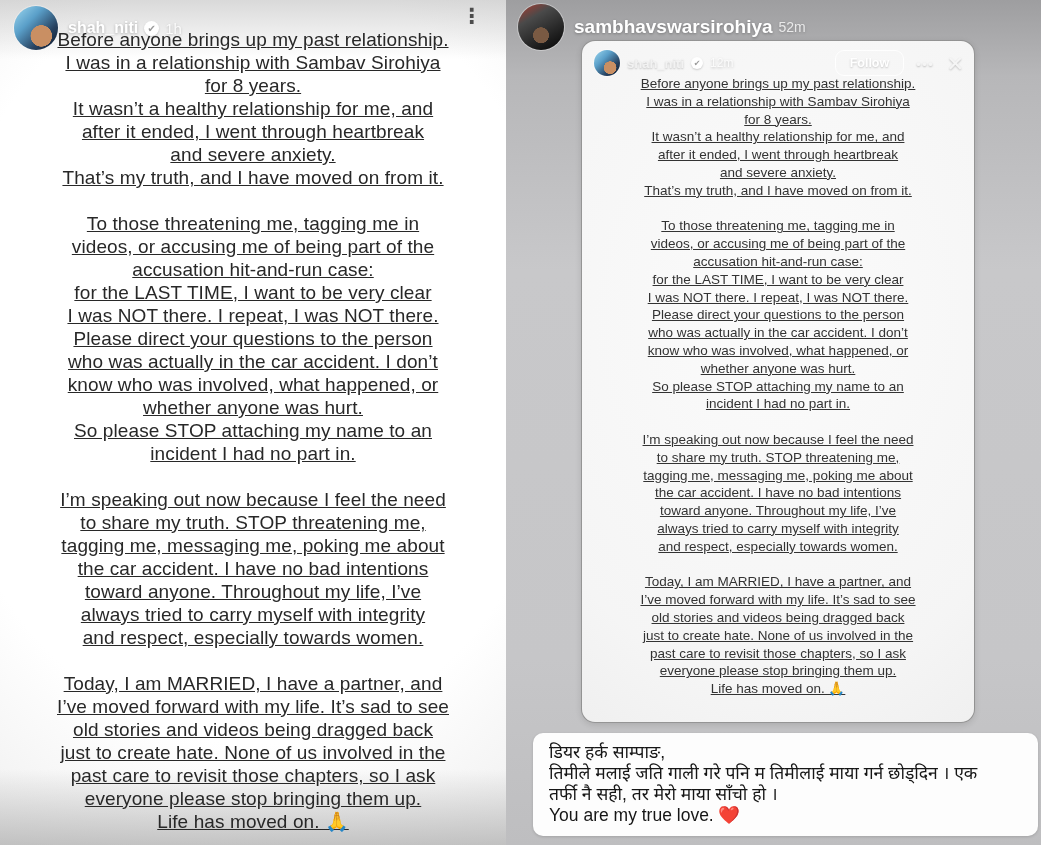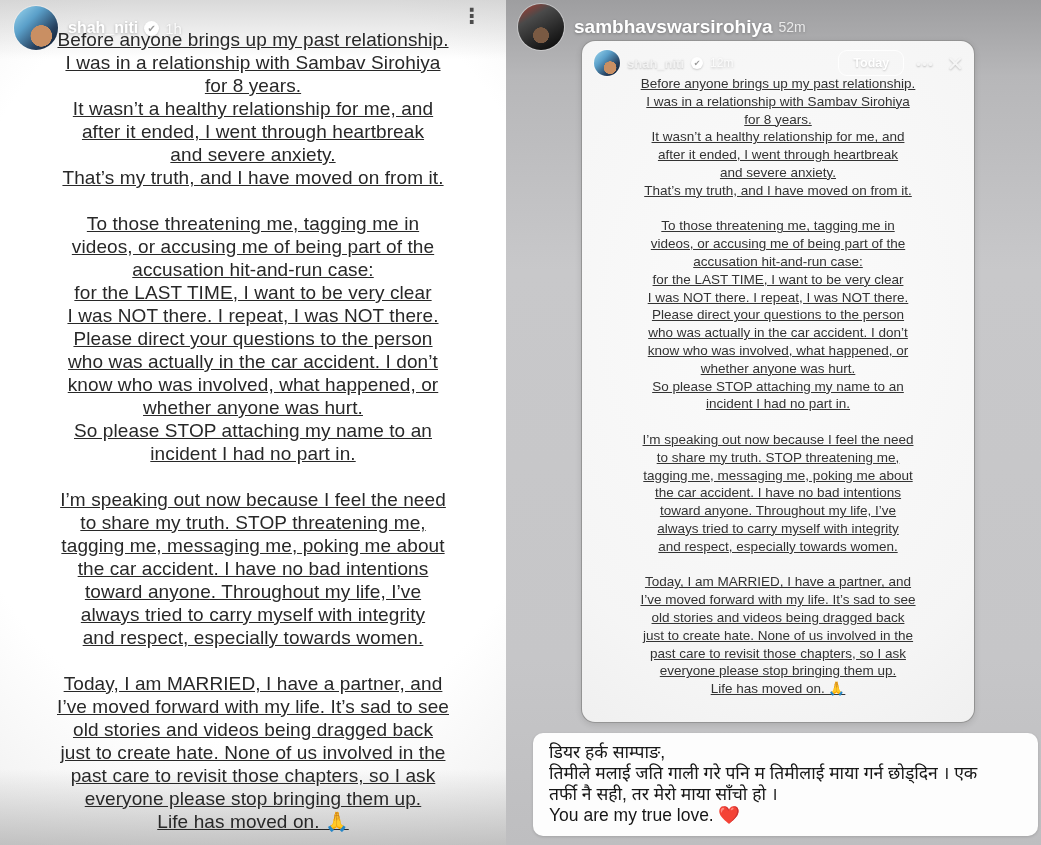--- a/index.html
+++ b/index.html
@@ -234,21 +234,21 @@
     </div>
     <span class="menu-dots">⋮</span>
 
     <div class="embed-card">
       <div class="embed-header">
         <div class="avatar mini"></div>
         <span class="username">shah_niti</span>
         <span class="verified tiny">✔</span>
         <span class="timestamp">12m</span>
         <span class="embed-right">
-          <button class="follow-btn">Today</button>
+          <button class="follow-btn">Follow</button>
           <span class="more-dots">•••</span>
           <span class="close-x">✕</span>
         </span>
       </div>
       <div class="statement">Before anyone brings up my past relationship.
 I was in a relationship with Sambav Sirohiya
 for 8 years.
 It wasn’t a healthy relationship for me, and
 after it ended, I went through heartbreak
 and severe anxiety.

